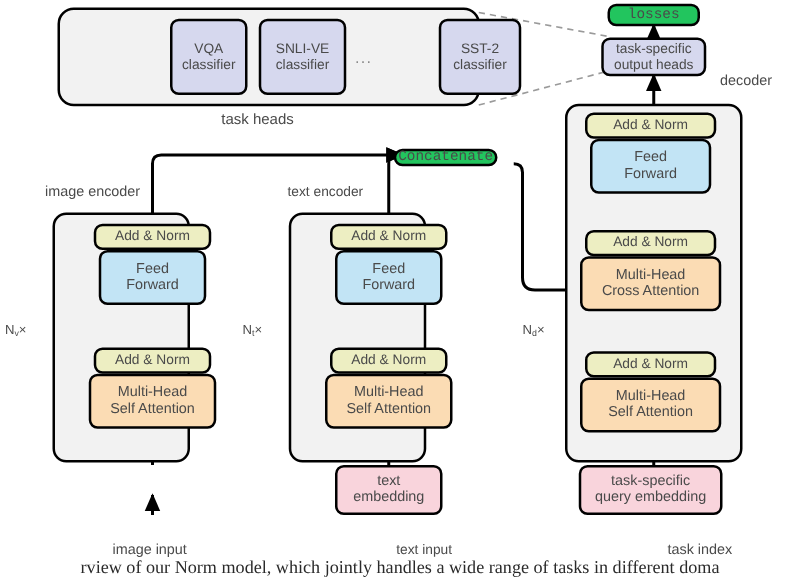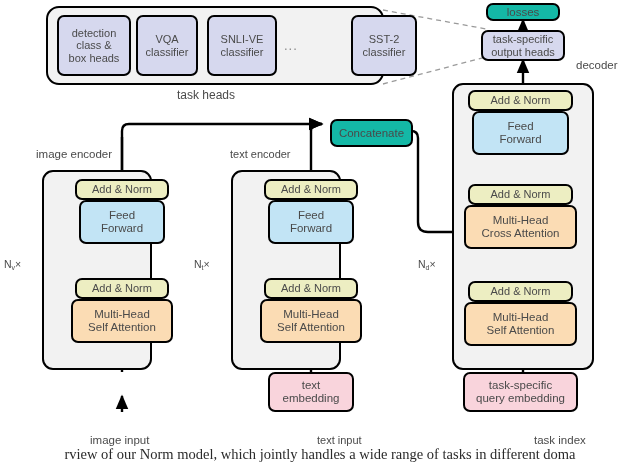--- a/index.html
+++ b/index.html
@@ -44,21 +44,21 @@
     position: absolute;
     color: #4a4a4a;
     white-space: nowrap;
     z-index: 4;
   }
   .c-yellow { background: #edeec2; }
   .c-blue   { background: #c2e4f5; }
   .c-orange { background: #fbdcb4; }
   .c-pink   { background: #f9d4dc; }
   .c-purple { background: #d6d8ee; }
-  .c-green  { background: #14b8a6; }
+  .c-green  { background: #22c55e; font-family: Liberation Mono, monospace; }
 
   .sub { font-size: 7px; vertical-align: -2px; }
   .nx { font-size: 10.5px; }
 
   #caption {
     position: absolute;
     left: 0;
     top: 446px;
     width: 640px;
     text-align: center;
@@ -125,27 +125,20 @@
     </g>
 
     <g stroke="#9a9a9a" stroke-width="1.3" fill="none" stroke-dasharray="5,4">
       <line x1="383" y1="10" x2="486" y2="29"></line>
       <line x1="383" y1="84" x2="486" y2="57"></line>
     </g>
   </svg>
 
   <div class="grp" style="left:46px; top:6px; width:338px; height:79px; border-radius:13px;"></div>
 
-  <div class="node c-purple" style="left:57px; top:15px; width:74px; height:61px; font-size:11px;">
-    <div>
-      <div>detection</div>
-      <div>class &amp;</div>
-      <div>box heads</div>
-    </div>
-  </div>
 
   <div class="node c-purple" style="left:136px; top:15px; width:62px; height:61px; font-size:11px;">
     <div>
       <div>VQA</div>
       <div>classifier</div>
     </div>
   </div>
 
   <div class="node c-purple" style="left:207px; top:15px; width:70px; height:61px; font-size:11px;">
     <div>
@@ -231,21 +224,21 @@
 
   <div class="node c-pink" style="left:268px; top:372px; width:86px; height:40px; font-size:11.5px;">
     <div>
       <div>text</div>
       <div>embedding</div>
     </div>
   </div>
 
   <div class="lbl" style="left:283px; top:434px; font-size:11px;margin-left:34px;">text input</div>
 
-  <div class="node c-green" style="left:330px; top:119px; width:83px; height:28px; font-size:11.5px;">Concatenate</div>
+  <div class="node c-green" style="left:315px; top:119px; width:83px; height:14px; font-size:11.5px;">Concatenate</div>
 
   <div class="lbl" style="left:576px; top:59px; font-size:11.5px;">decoder</div>
 
   <div class="grp" style="left:452px; top:83px; width:142px; height:287px;"></div>
 
   <div class="lbl nx" style="left:418px; top:258px;">
     <span>N</span><span class="sub">d</span><span>×</span>
   </div>
 
   <div class="node c-yellow" style="left:468px; top:90px; width:105px; height:21px; font-size:11px;">Add &amp; Norm</div>

